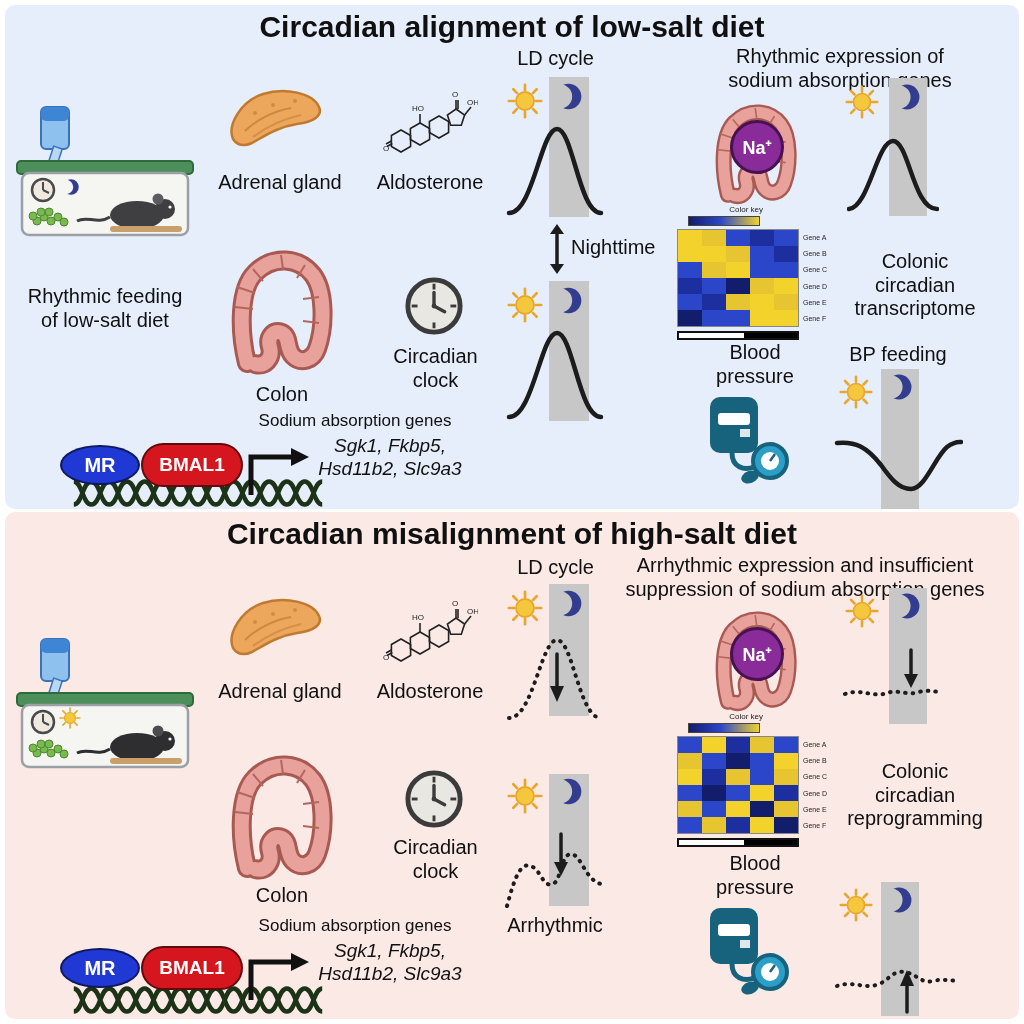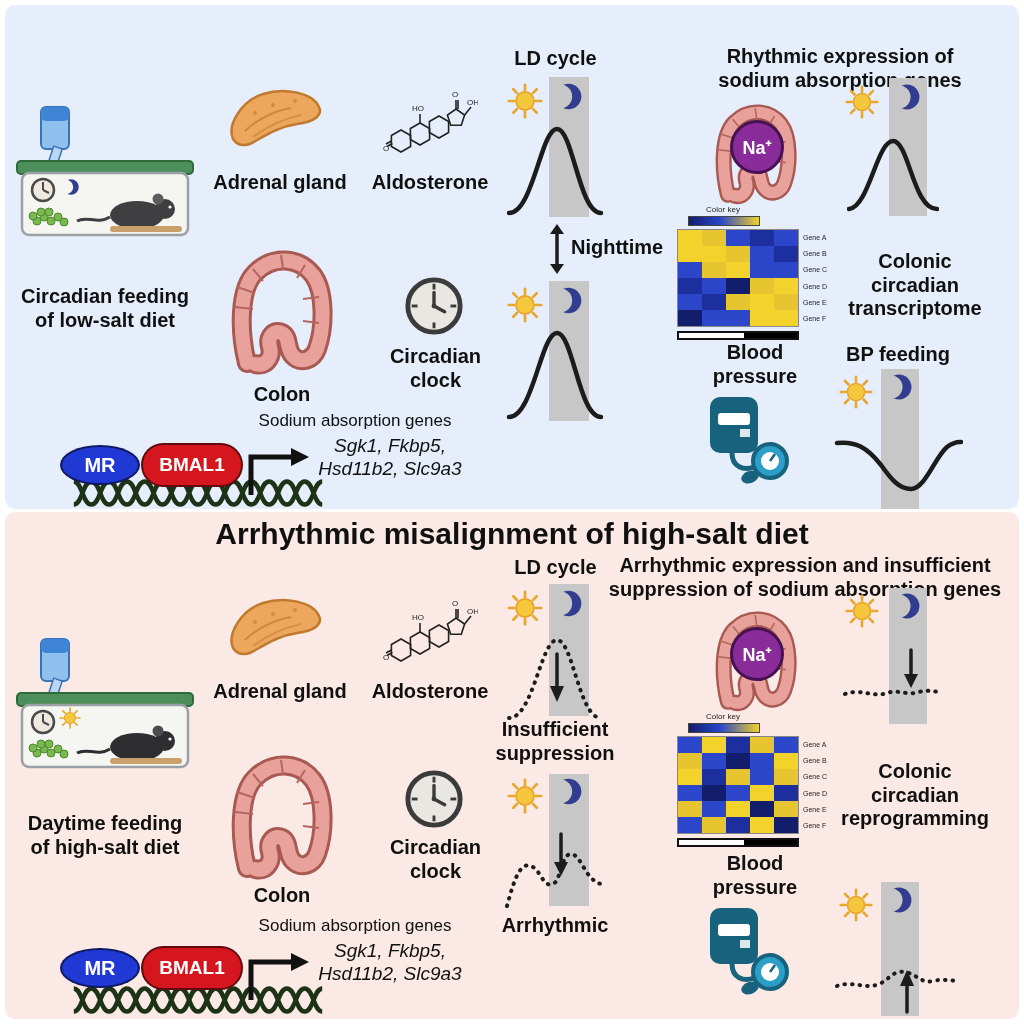--- a/index.html
+++ b/index.html
@@ -3,36 +3,36 @@
 <meta charset="utf-8">
 <style>
   html,body{margin:0;padding:0;background:#fff;}
   .fig{position:relative;width:1024px;height:1024px;background:#fff;font-family:"Liberation Sans",sans-serif;overflow:hidden;}
   .panel{position:absolute;left:5px;width:1014px;border-radius:10px;overflow:hidden;}
   .panel-top{top:5px;height:504px;background:#e7eefb;}
   .panel-bottom{top:512px;height:507px;background:#fbe9e5;}
   .abs{position:absolute;}
   .lbl{position:absolute;text-align:center;white-space:pre-line;color:#101010;line-height:1.18;}
   .f30{font-size:30px;font-weight:700;}
-  .f20{font-size:20px;font-weight:bold;}
+  .f20{font-size:20px;}
   .f17{font-size:17px;}
   .it{font-style:italic;font-size:19px;}
   .left{text-align:left;}
   .cycle{position:absolute;}
   .band{position:absolute;background:#c7c7c7;}
   .curve{fill:none;stroke:#1c1c1c;stroke-width:4.5;stroke-linecap:round;}
   .curve-dot{fill:none;stroke:#1c1c1c;stroke-width:4;stroke-linecap:round;stroke-dasharray:0.6 7;}
   .arrline{stroke:#1c1c1c;stroke-width:3.5;stroke-linecap:round;}
   .ah{fill:#1c1c1c;}
   .pill{position:absolute;display:flex;align-items:center;justify-content:center;color:#fff;font-weight:700;border:2px solid rgba(0,0,0,.55);box-sizing:border-box;}
   .pill-mr{background:#2038d4;border-radius:50%;font-size:20px;}
   .pill-bmal{background:#d6161f;border-radius:22px;font-size:19px;}
   .na-badge{position:absolute;width:54px;height:54px;border-radius:50%;background:#8a2b9a;border:3px solid #471152;box-sizing:border-box;color:#fff;font-weight:700;font-size:18px;display:flex;align-items:center;justify-content:center;}
   .hm{position:absolute;width:200px;}
-  .hm-keylbl{position:absolute;left:6px;top:0;width:80px;text-align:center;font-size:8px;color:#222;}
+  .hm-keylbl{position:absolute;left:6px;top:0;width:80px;text-align:right;font-size:8px;color:#222;}
   .hm-key{position:absolute;left:11px;top:11px;width:70px;height:8px;border:1px solid #444;background:linear-gradient(90deg,#121d6b,#2b46c8 45%,#f2d22b);}
   .hm-grid{position:absolute;left:0;top:24px;display:grid;grid-template-columns:repeat(5,1fr);width:122px;height:98px;border:1px solid #888;box-sizing:border-box;}
   .hm-genes{position:absolute;left:126px;top:24px;height:98px;display:flex;flex-direction:column;justify-content:space-around;}
   .hm-gene{font-size:7px;color:#222;line-height:1;}
   .hm-ld{position:absolute;left:0;top:126px;width:122px;height:9px;border:2px solid #111;box-sizing:border-box;background:linear-gradient(90deg,#fff 0 55%,#000 55%);}
   .colon-o{fill:none;stroke:#a85a52;stroke-width:20;stroke-linecap:round;stroke-linejoin:round;}
   .colon-i{fill:none;stroke:#e8a29b;stroke-width:14;stroke-linecap:round;stroke-linejoin:round;}
   .colon-h line{stroke:#b4665e;stroke-width:2;}
   .dna{fill:none;stroke:#1c3318;stroke-width:5;}
 </style>
@@ -189,25 +189,26 @@
         <circle cx="155" cy="102" r="1.6" fill="#fff"></circle>
       </g>
       <rect x="95" y="121" width="72" height="6" rx="3" fill="#c9a06b"></rect>
     </symbol>
   </defs>
 </svg>
 
 <div class="fig">
 
   <div class="panel panel-top">
+    <div class="lbl f30" style="left:0;top:4px;width:100%;">Circadian alignment of low-salt diet</div>
 
     <svg class="abs" style="left:10px;top:100px;" width="180" height="135">
         <use href="#sym-cage-night"></use>
       </svg>
-    <div class="lbl f20" style="left:0;top:280px;width:200px;">Circadian feeding
+    <div class="lbl f20" style="left:0;top:280px;width:200px;">Rhythmic feeding
 of low-salt diet</div>
 
     <svg class="abs" style="left:220px;top:78px;" width="105" height="72">
         <use href="#sym-adrenal"></use>
       </svg>
     <div class="lbl f20" style="left:200px;top:166px;width:150px;">Adrenal gland</div>
 
     <svg class="abs" style="left:378px;top:72px;" width="95" height="95">
         <use href="#sym-aldo"></use>
       </svg>
@@ -358,27 +359,25 @@
     <svg class="abs" style="left:238px;top:438px;" width="72" height="56" viewBox="0 0 72 56">
       <path d="M8,52 L8,14 L48,14" stroke="#111" stroke-width="5" fill="none"></path>
       <polygon points="48,5 66,14 48,23" fill="#111"></polygon>
     </svg>
     <div class="lbl f17" style="left:240px;top:406px;width:220px;">Sodium absorption genes</div>
     <div class="lbl it" style="left:300px;top:430px;width:170px;">Sgk1, Fkbp5,</div>
     <div class="lbl it" style="left:300px;top:453px;width:170px;">Hsd11b2, Slc9a3</div>
   </div>
 
   <div class="panel panel-bottom">
-    <div class="lbl f30" style="left:0;top:4px;width:100%;">Arrhythmic misalignment of high-salt diet</div>
+    <div class="lbl f30" style="left:0;top:4px;width:100%;">Circadian misalignment of high-salt diet</div>
 
     <svg class="abs" style="left:10px;top:125px;" width="180" height="135">
         <use href="#sym-cage-day"></use>
       </svg>
-    <div class="lbl f20" style="left:0;top:300px;width:200px;">Daytime feeding
-of high-salt diet</div>
 
     <svg class="abs" style="left:220px;top:80px;" width="105" height="72">
         <use href="#sym-adrenal"></use>
       </svg>
     <div class="lbl f20" style="left:200px;top:168px;width:150px;">Adrenal gland</div>
 
     <svg class="abs" style="left:378px;top:74px;" width="95" height="95">
         <use href="#sym-aldo"></use>
       </svg>
     <div class="lbl f20" style="left:360px;top:168px;width:130px;">Aldosterone</div>
@@ -391,22 +390,20 @@
         </svg>
       <svg class="abs" style="left:47px;top:9px;" width="33" height="33">
           <use href="#sym-moon"></use>
         </svg>
       <svg class="abs" style="left:0;top:48px;" width="100" height="100" viewBox="0 0 100 100">
         <path class="curve-dot" d="M4,92 C28,92 36,14 52,14 C68,14 74,92 96,92"></path>
         <line class="arrline" x1="52" y1="28" x2="52" y2="62"></line>
         <polygon class="ah" points="45,60 59,60 52,76"></polygon>
       </svg>
     </div>
-    <div class="lbl f20" style="left:470px;top:206px;width:160px;">Insufficient
-suppression</div>
 
     <svg class="abs" style="left:222px;top:238px;" width="110" height="132">
         <use href="#sym-colon"></use>
       </svg>
     <div class="lbl f20" style="left:222px;top:372px;width:110px;">Colon</div>
 
     <svg class="abs" style="left:398px;top:256px;" width="62" height="62">
         <use href="#sym-clock"></use>
       </svg>
     <div class="lbl f20" style="left:383px;top:324px;width:95px;">Circadian

